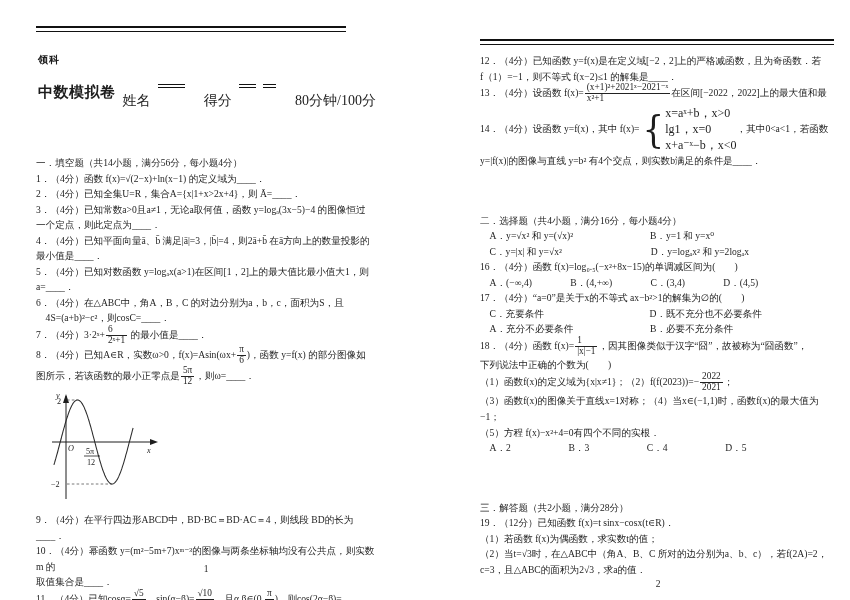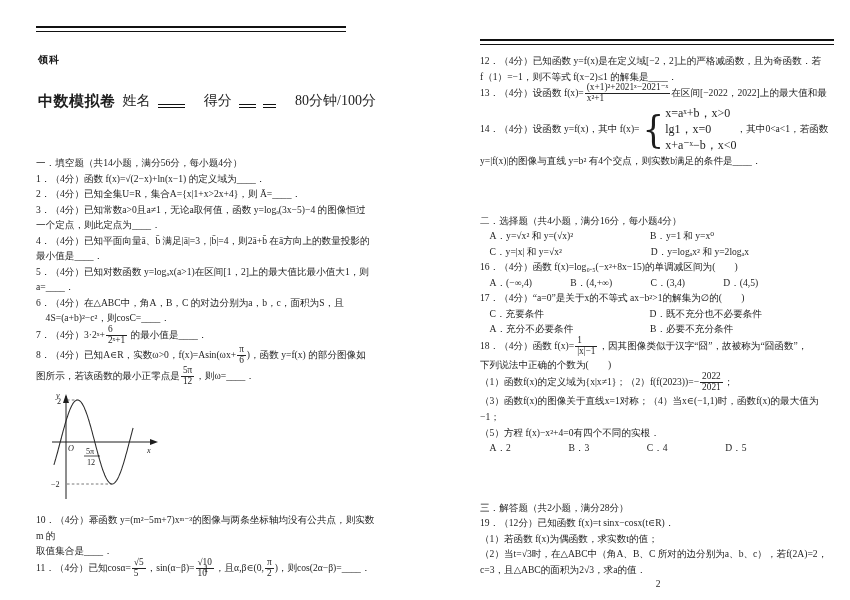--- a/index.html
+++ b/index.html
@@ -8,21 +8,21 @@
     font-family:"Liberation Serif","DejaVu Serif",serif;color:#1d1d1d;
     -webkit-font-smoothing:antialiased;
   }
   .page{position:absolute;}
   #page-left{left:36px;top:26px;width:340px;height:548px;}
   #page-right{left:480px;top:39px;width:356px;height:550px;}
   .double-rule{height:3px;border-top:2px solid #111;border-bottom:1px solid #111;}
   #page-left .double-rule{width:310px;}
   #page-right .double-rule{width:354px;margin-bottom:8px;}
   .brand{font-weight:bold;font-size:10px;margin:21px 0 0 2px;letter-spacing:1px;}
-  .title-row{display:flex;align-items:flex-end;gap:7px;margin:16px 0 10px 2px;white-space:nowrap;}
+  .title-row{display:flex;gap:7px;margin:16px 0 10px 2px;white-space:nowrap;}
   .doc-title{font-weight:bold;font-size:15px;letter-spacing:0.5px;}
   .small-label{font-size:14px;padding-bottom:1px;margin-top:9px;}
   .blank-double{display:inline-block;height:1px;border-bottom:4px double #111;margin-bottom:3px;}
   .w70{width:68px;} .w40{width:42px;} .w34{width:34px;}
   .gap{width:12px;display:inline-block;}
   .line{font-size:9.6px;line-height:1.62;min-height:15px;white-space:pre-wrap;}
   .bold{font-weight:normal;margin-top:44px;}
   .frac{display:inline-flex;flex-direction:column;vertical-align:middle;
         line-height:1.05;margin:0 1px;transform:translateY(-1px);}
   .frac .num,.frac .den{display:block;padding:0 2px;font-size:9.3px;}
@@ -91,20 +91,21 @@
       <text class="glabel" x="1" y="95">−2</text>
       <text class="glabel ital" x="18" y="59">O</text>
       <text class="glabel ital" x="97" y="61">x</text>
       <text class="glabel" x="36" y="62">5π</text>
       <line class="fbar" x1="34" y1="64" x2="50" y2="64"></line>
       <text class="glabel" x="37" y="73">12</text>
     </svg>
   </div>
 
   <div>
+      <div class="line">9．（4分）在平行四边形ABCD中，BD·BC＝BD·AC＝4，则线段 BD的长为____．</div>
       <div class="line">10．（4分）幂函数 y=(m²−5m+7)xᵐ⁻³的图像与两条坐标轴均没有公共点，则实数m 的</div>
       <div class="line">取值集合是____．</div>
       <div class="line">11．（4分）已知cosα=<span class="frac"><span class="num">√5</span><span class="den">5</span></span>，sin(α−β)=<span class="frac"><span class="num">√10</span><span class="den">10</span></span>，且α,β∈(0,<span class="frac"><span class="num">π</span><span class="den">2</span></span>)，则cos(2α−β)=____．</div>
     </div>
   <div class="page-num">1</div>
 </div>
 
 <div class="page" id="page-right">
   <div class="double-rule"></div>
 

